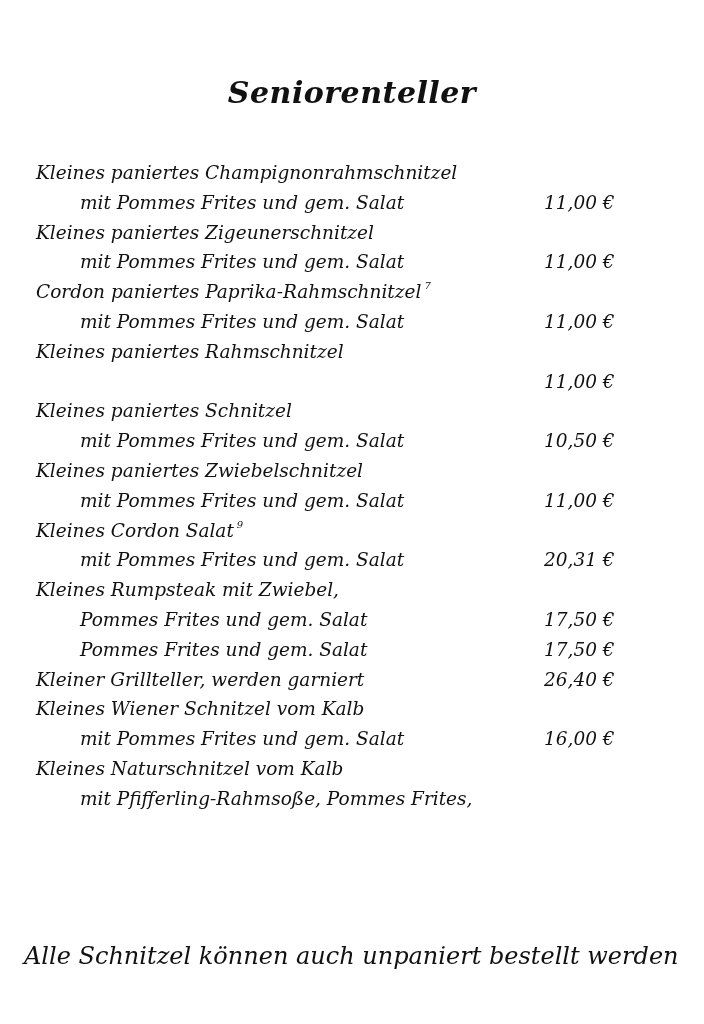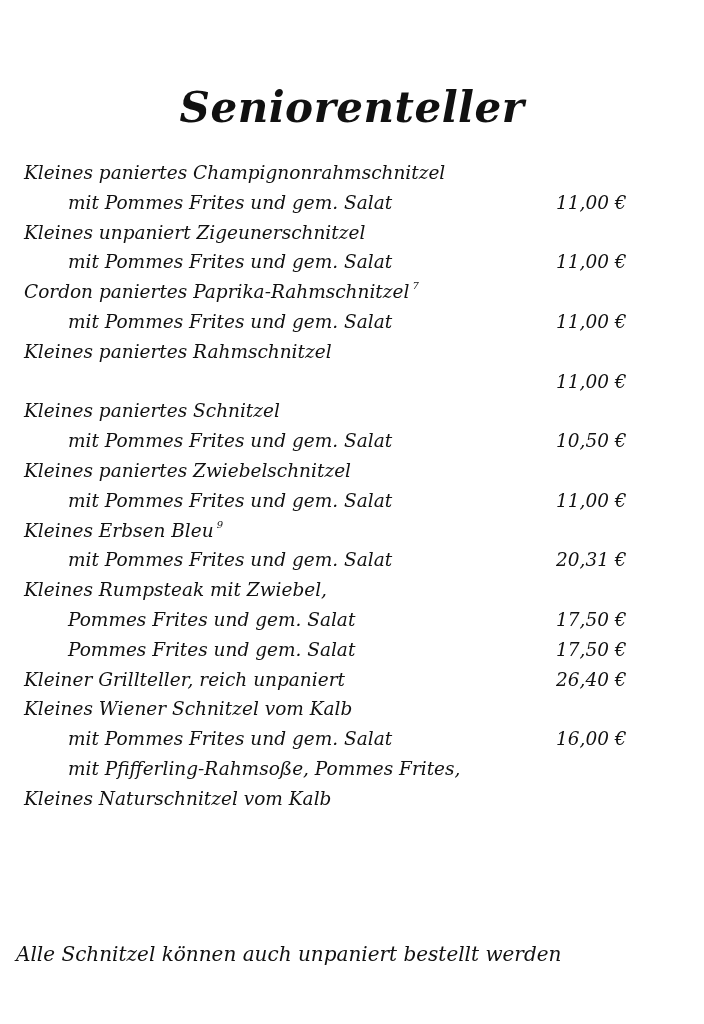--- a/index.html
+++ b/index.html
@@ -15,58 +15,59 @@
       color: #111111;
       font-family: "DejaVu Serif", "Liberation Serif", serif;
       font-style: italic;
     }
     .title {
       position: absolute;
       top: 55px;
       left: 0;
       width: 704px;
       text-align: center;
-      font-size: 42px;
+      font-size: 30px;
       letter-spacing: 0.5px;
       font-family: "DejaVu Serif", serif;
       font-style: italic;
     }
     .menu {
       position: absolute;
       top: 158px;
       left: 24px;
       width: 620px;
     }
     .line {
       height: 29.8px;
       line-height: 29.8px;
       font-size: 18.5px;
       position: relative;
       white-space: nowrap;
+      margin-left: 12px;
     }
     .line.indent .text {
       padding-left: 44px;
     }
     .price {
       position: absolute;
-      left: 532px;
+      left: 508px;
       top: 0;
       font-size: 18.5px;
     }
     sup {
       font-size: 10px;
       vertical-align: top;
       line-height: 18px;
       margin-left: 3px;
     }
     .footer {
       position: absolute;
       top: 942px;
-      left: 16px;
-      font-size: 20px;
+      left: 24px;
+      font-size: 24px;
       white-space: nowrap;
     }
   </style>
 </head>
 <body>
 
 <h1 class="title">Seniorenteller</h1>
 
 <div class="menu">
 
@@ -75,21 +76,21 @@
       <span class="text">Kleines paniertes Champignonrahmschnitzel</span>
     </div>
     <div class="line indent">
       <span class="text">mit Pommes Frites und gem. Salat</span>
       <span class="price">11,00 €</span>
     </div>
   </div>
 
   <div class="item">
     <div class="line">
-      <span class="text">Kleines unpaniert Zigeunerschnitzel</span>
+      <span class="text">Kleines paniertes Zigeunerschnitzel</span>
     </div>
     <div class="line indent">
       <span class="text">mit Pommes Frites und gem. Salat</span>
       <span class="price">11,00 €</span>
     </div>
   </div>
 
   <div class="item">
     <div class="line">
       <span class="text">Cordon paniertes Paprika-Rahmschnitzel</span><sup>7</sup>
@@ -124,21 +125,21 @@
       <span class="text">Kleines paniertes Zwiebelschnitzel</span>
     </div>
     <div class="line indent">
       <span class="text">mit Pommes Frites und gem. Salat</span>
       <span class="price">11,00 €</span>
     </div>
   </div>
 
   <div class="item">
     <div class="line">
-      <span class="text">Kleines Erbsen Bleu</span><sup>9</sup>
+      <span class="text">Kleines Cordon Salat</span><sup>9</sup>
     </div>
     <div class="line indent">
       <span class="text">mit Pommes Frites und gem. Salat</span>
       <span class="price">20,31 €</span>
     </div>
   </div>
 
   <div class="item">
     <div class="line">
       <span class="text">Kleines Rumpsteak mit Zwiebel,</span>
@@ -151,39 +152,39 @@
 
   <div class="item">
     <div class="line indent">
       <span class="text">Pommes Frites und gem. Salat</span>
       <span class="price">17,50 €</span>
     </div>
   </div>
 
   <div class="item">
     <div class="line">
-      <span class="text">Kleiner Grillteller, reich unpaniert</span>
+      <span class="text">Kleiner Grillteller, werden garniert</span>
       <span class="price">26,40 €</span>
     </div>
   </div>
 
   <div class="item">
     <div class="line">
       <span class="text">Kleines Wiener Schnitzel vom Kalb</span>
     </div>
     <div class="line indent">
       <span class="text">mit Pommes Frites und gem. Salat</span>
       <span class="price">16,00 €</span>
     </div>
   </div>
 
   <div class="item">
+    <div class="line">
+      <span class="text">Kleines Naturschnitzel vom Kalb</span>
+    </div>
     <div class="line indent">
       <span class="text">mit Pfifferling-Rahmsoße, Pommes Frites,</span>
-    </div>
-    <div class="line">
-      <span class="text">Kleines Naturschnitzel vom Kalb</span>
     </div>
   </div>
 
 </div>
 
 <div class="footer">Alle Schnitzel können auch unpaniert bestellt werden</div>
 
 </body></html>

